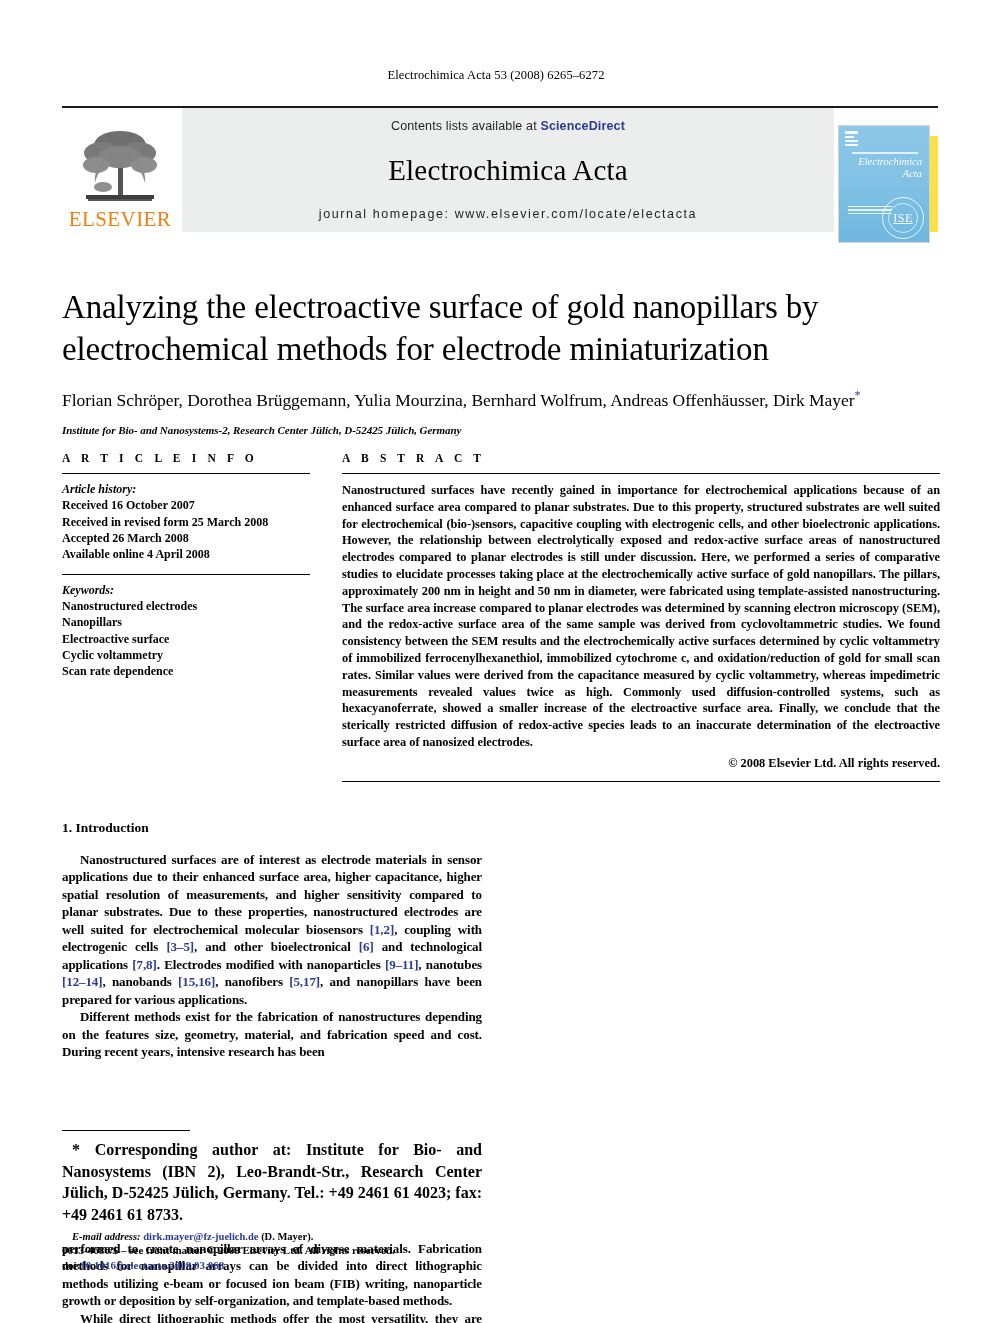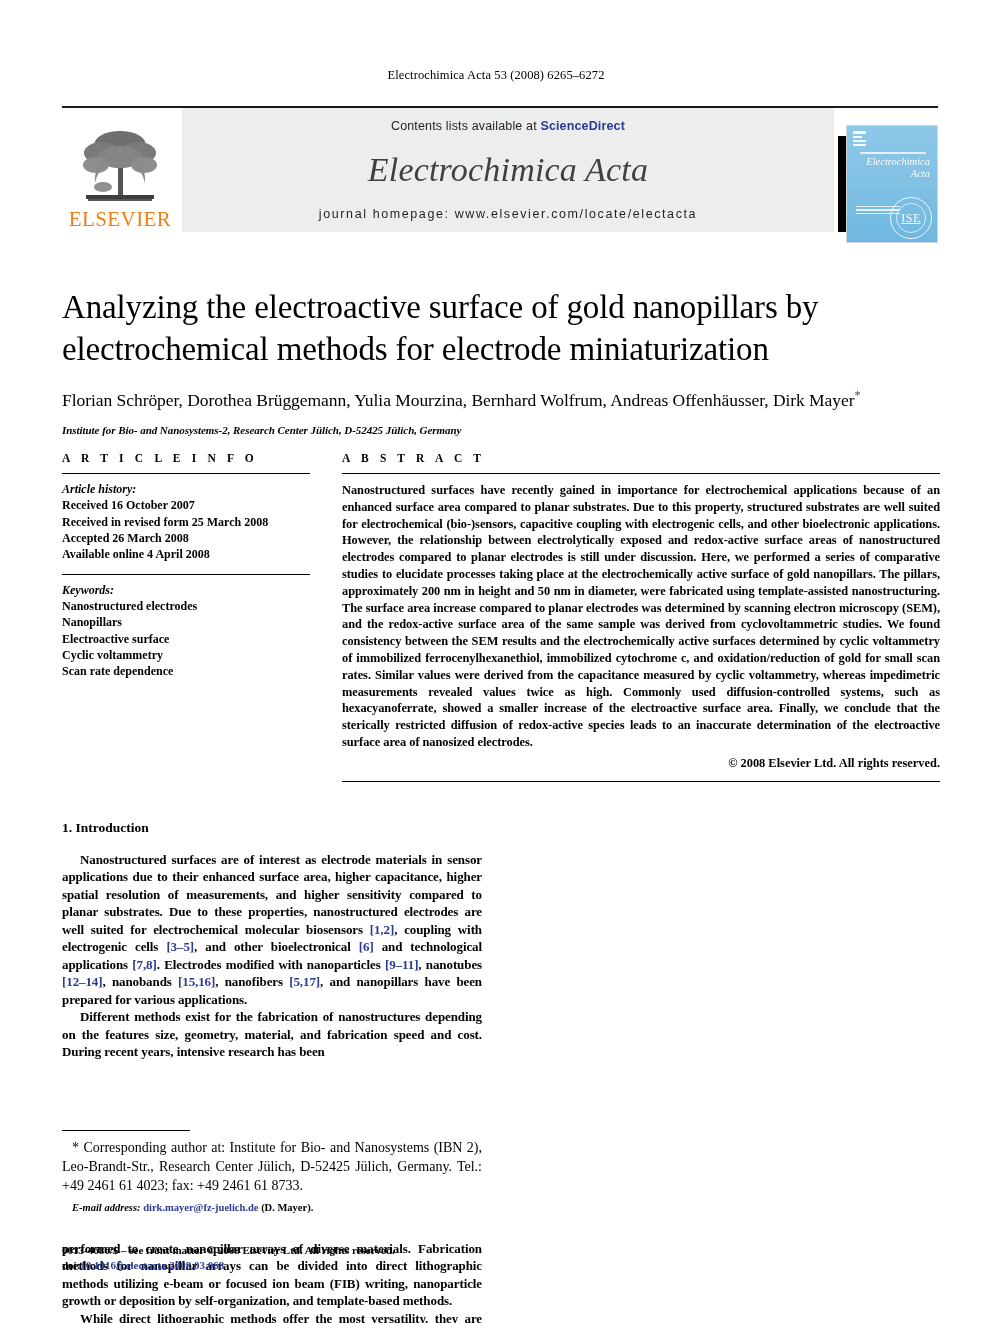--- a/index.html
+++ b/index.html
@@ -84,39 +84,38 @@
     font-size: 12.5px;
     color: #231f20;
     letter-spacing: 0.15px;
   }
   .sd-link {
     color: #2a3b91;
     font-weight: bold;
   }
   .journal-title {
     font-family: "Liberation Serif", serif;
-    font-size: 34px;
-    color: #404040;
+    font-size: 29px;
+    color: #000000;
     letter-spacing: 0.2px;
     line-height: 1;
-    font-style: italic;
   }
   .homepage-line {
     font-family: "Liberation Sans", sans-serif;
     font-size: 12.5px;
     color: #231f20;
     letter-spacing: 1.6px;
   }
   .cover-thumb {
     width: 100px;
     flex: 0 0 100px;
-    background: #000000;
+    background: #fde047;
     display: flex;
     align-items: center;
-    justify-content: flex-end;
+    justify-content: flex-start;
     margin-top: 28px;
   }
   .cover-inner {
     width: 90px;
     height: 116px;
     background: linear-gradient(180deg,#8ec8e8 0%, #7fc0e4 55%, #6fb7e0 100%);
     border: 1px solid #cfd6da;
     position: relative;
     overflow: hidden;
   }
@@ -314,24 +313,24 @@
     top: 1130px;
     left: 62px;
     width: 420px;
   }
   .footnote-rule {
     border-top: 1px solid #000;
     width: 128px;
     margin-bottom: 8px;
   }
   .footnote-text {
-    font-size: 14px;
+    font-size: 16px;
     line-height: 1.35;
     text-align: justify;
-    font-weight: normal;
+    font-weight: bold;
     text-indent: 10px;
   }
   .footnote-email {
     font-size: 10.5px;
     line-height: 1.35;
     font-weight: bold;
     text-indent: 10px;
     margin-top: 5px;
   }
   .footnote-email i { font-style: italic; }

